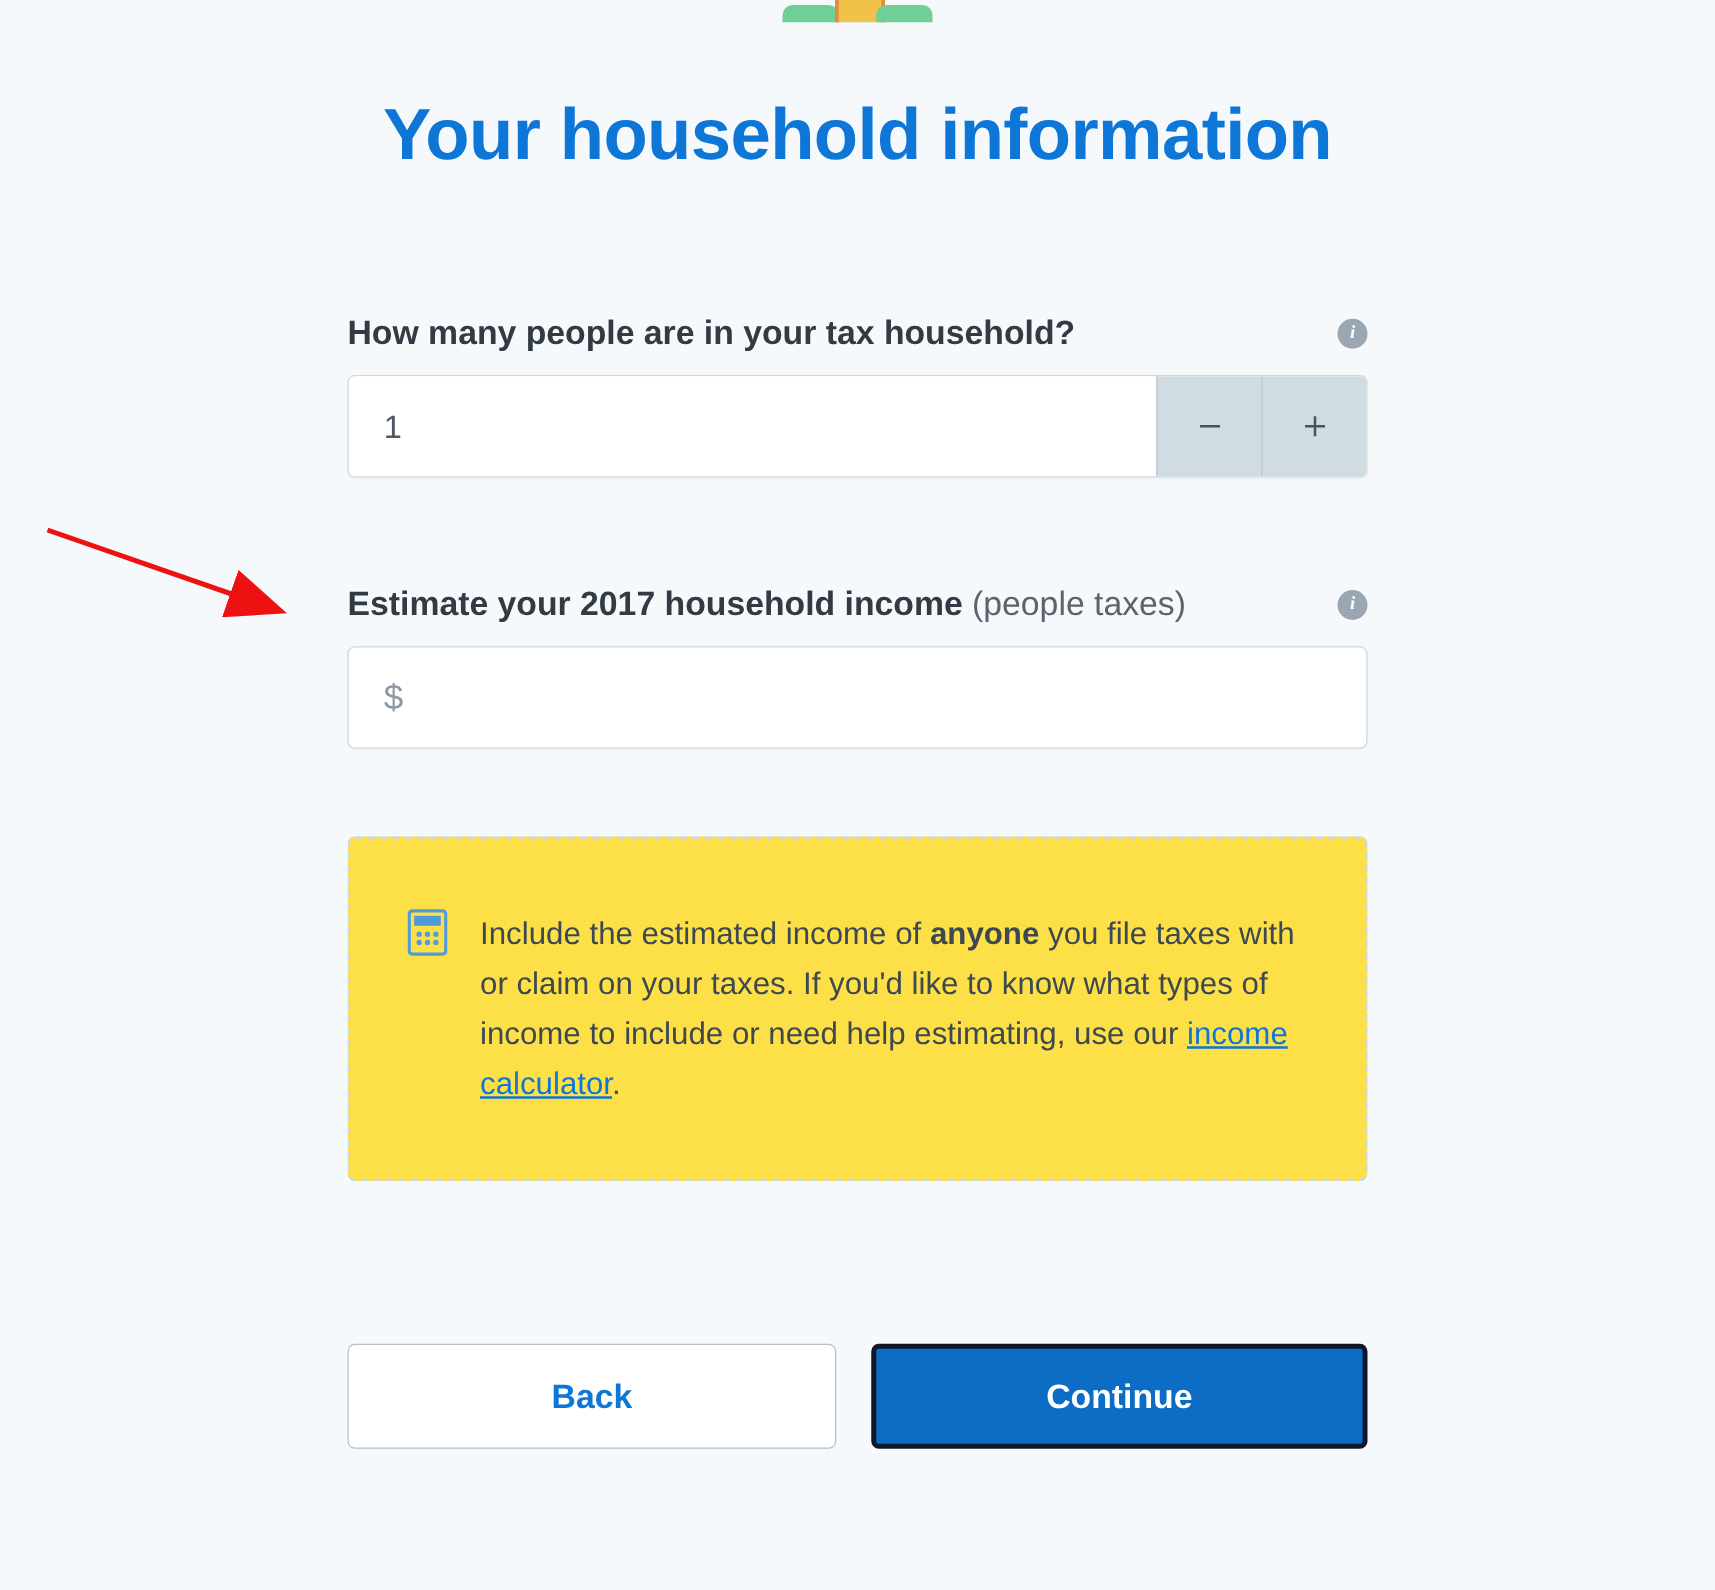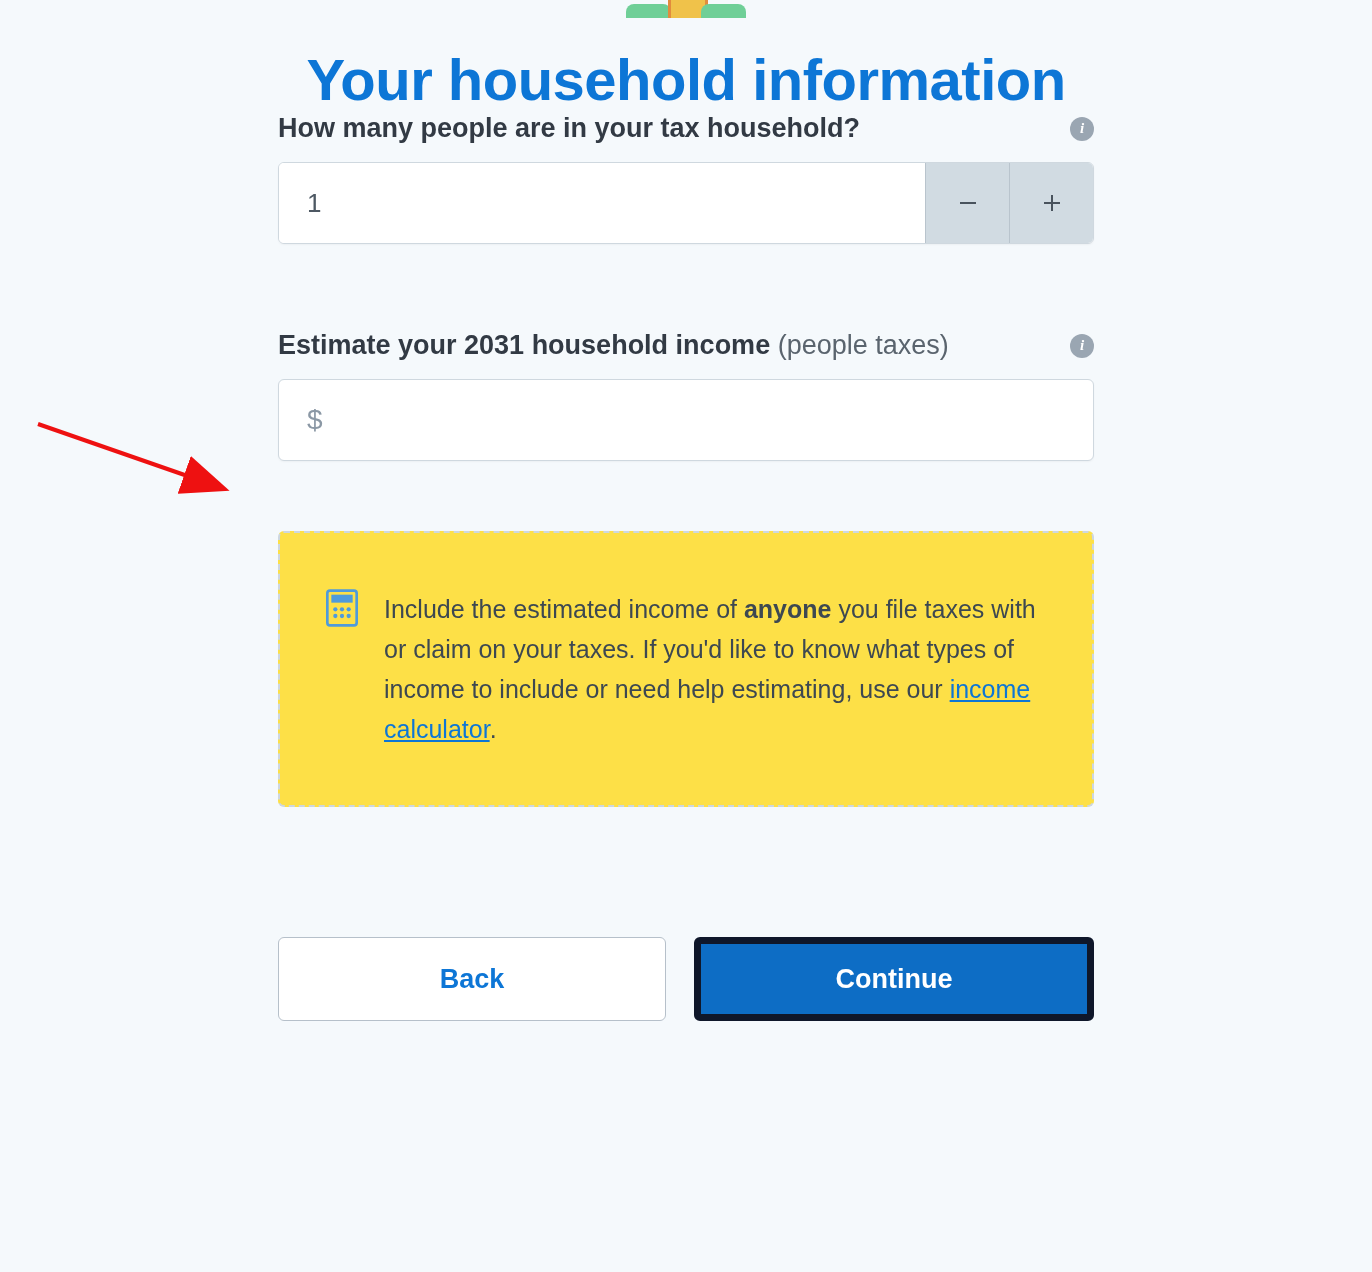--- a/index.html
+++ b/index.html
@@ -61,24 +61,25 @@
       height: 18px;
       background: #f0c24a;
       border-left: 3px solid #e28b3d;
       border-right: 3px solid #e28b3d;
     }
     .page-title {
       text-align: center;
       font-size: 58px;
       font-weight: 700;
       color: #0d76d6;
-      margin-top: 28px;
+      margin-top: 56px;
       letter-spacing: -0.5px;
     }
     .form-section {
+      margin-top: 110px;
     }
     .field-row {
       display: flex;
       align-items: center;
       justify-content: space-between;
       margin-bottom: 18px;
     }
     .field-label {
       font-size: 27px;
       font-weight: 600;
@@ -210,21 +211,21 @@
       justify-content: center;
     }
     .btn-back {
       background: #fff;
       color: #0d76d6;
       border: 1px solid #b6c0ca;
     }
     .btn-continue {
       background: #0d6dc5;
       color: #fff;
-      border: 7px solid #0f172a;
+      border: 4px solid #0f172a;
     }
     
     .arrow-annotation {
       position: absolute;
       left: 32px;
       top: 418px;
       pointer-events: none;
     }
   </style>
 </head>
@@ -256,21 +257,21 @@
         <svg width="18" height="18" viewBox="0 0 18 18">
             <rect x="1" y="8" width="16" height="2" fill="#49535d"></rect>
             <rect x="8" y="1" width="2" height="16" fill="#49535d"></rect>
           </svg>
       </button>
     </div>
 
     <div class="income-section">
       <div class="field-row">
         <label class="field-label">
-          <span>Estimate your 2031 household income</span><span class="sub"> (people taxes)</span>
+          <span>Estimate your 2017 household income</span><span class="sub"> (people taxes)</span>
         </label>
         <span class="info-icon">i</span>
       </div>
       <div class="money-input-wrap">
         <span class="dollar-sign">$</span>
         <input class="money-input" type="text" value="" style="">
       </div>
     </div>
 
     <div class="tip-panel">

